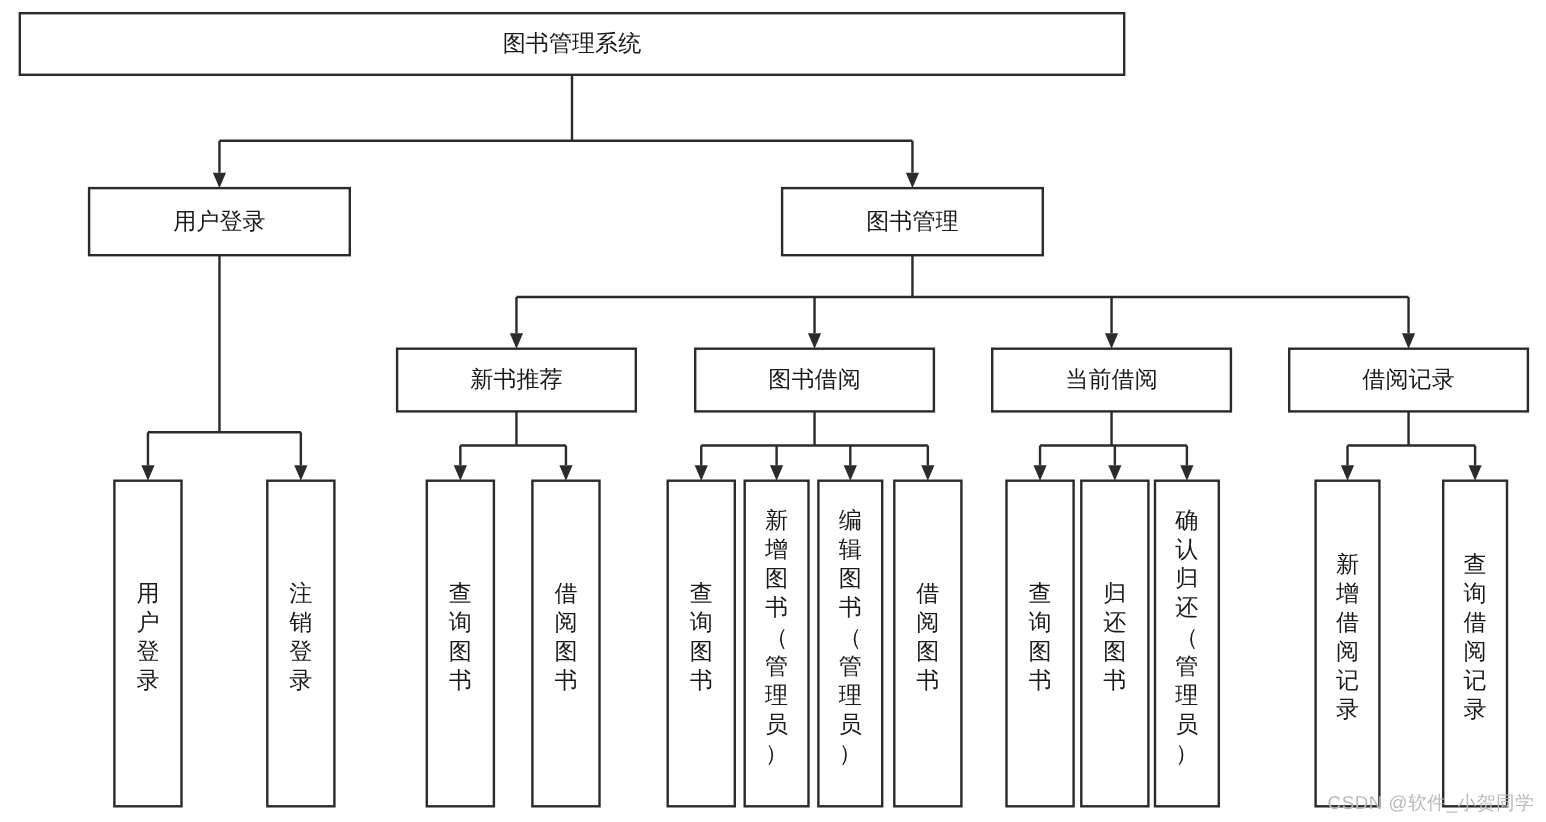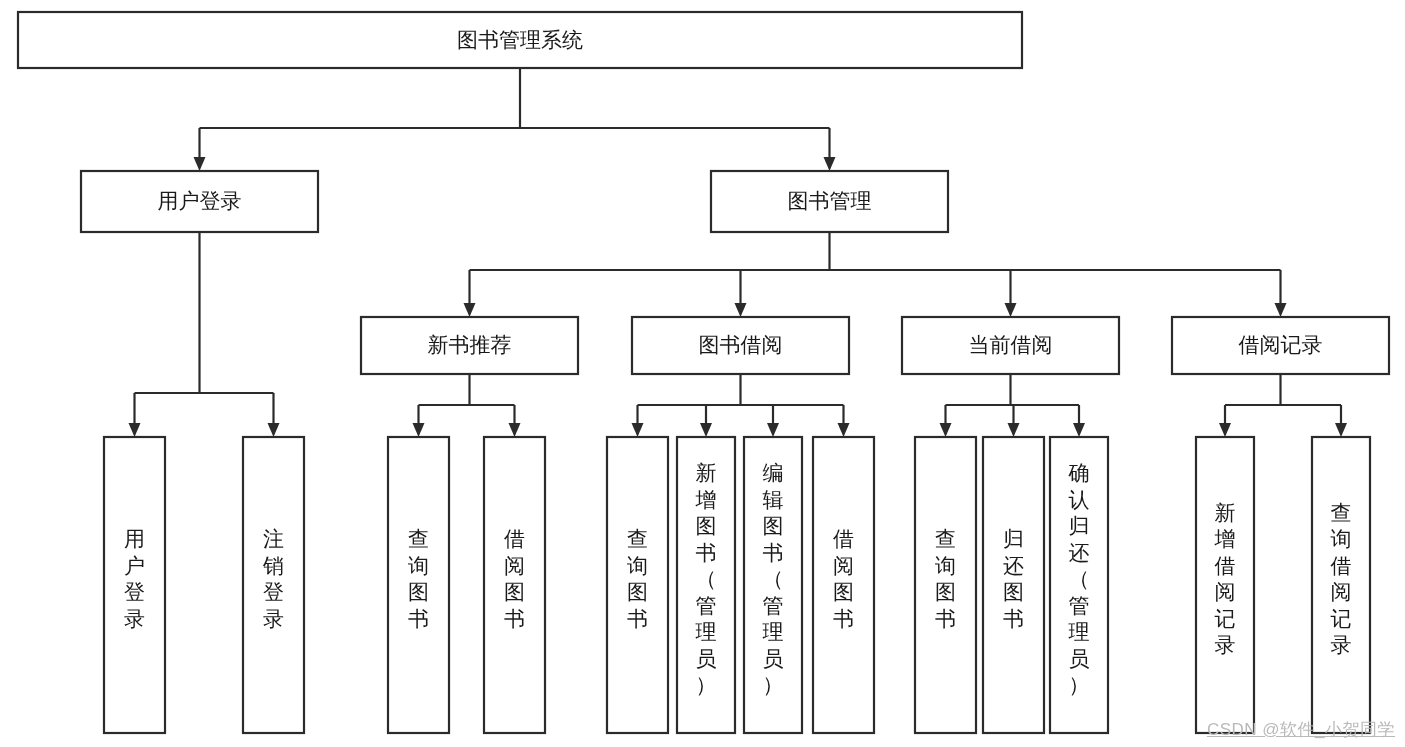--- a/index.html
+++ b/index.html
@@ -49,21 +49,20 @@
   .watermark {
     position: absolute;
     right: 10px;
     bottom: 6px;
     font-family: "Liberation Sans", "DejaVu Sans", sans-serif;
     font-size: 17px;
     color: #b9b9b9;
     letter-spacing: 0.5px;
     white-space: nowrap;
     pointer-events: none;
-    text-decoration: underline;
   }
 </style>
 </head>
 <body>
 
 <svg id="diagram" viewBox="0 0 1405 747" xmlns="http://www.w3.org/2000/svg">
   <defs>
     <marker id="arrow" viewBox="0 0 12 14" refX="6" refY="13" markerWidth="12" markerHeight="14" orient="auto-start-reverse" markerUnits="userSpaceOnUse">
       <path d="M 0 0 L 12 0 L 6 14 z" class="arrow-head"></path>
     </marker>

